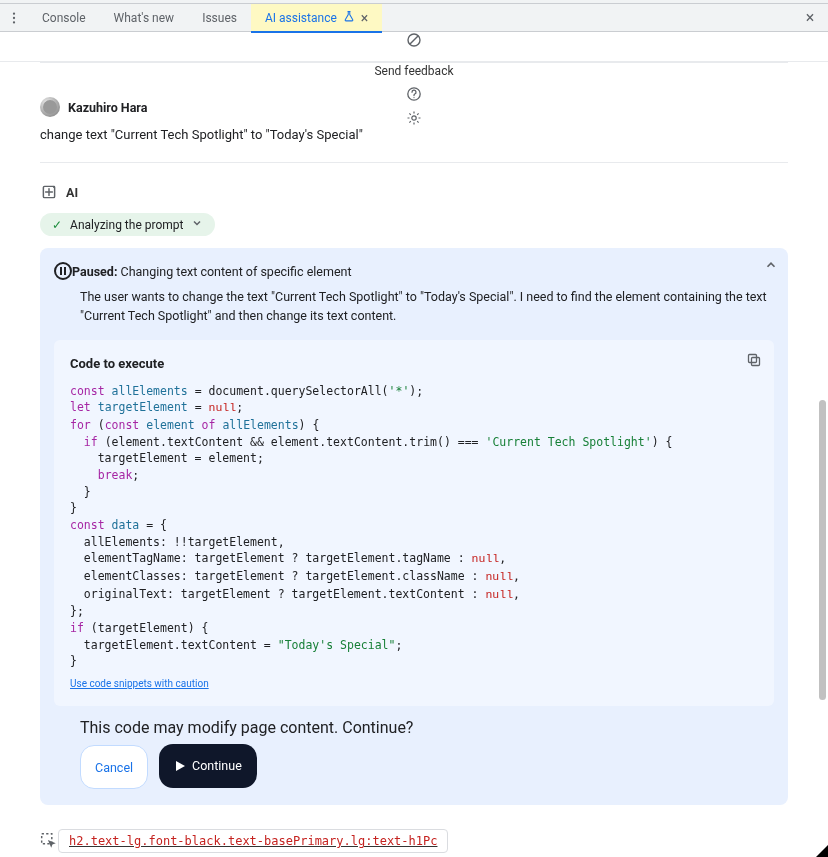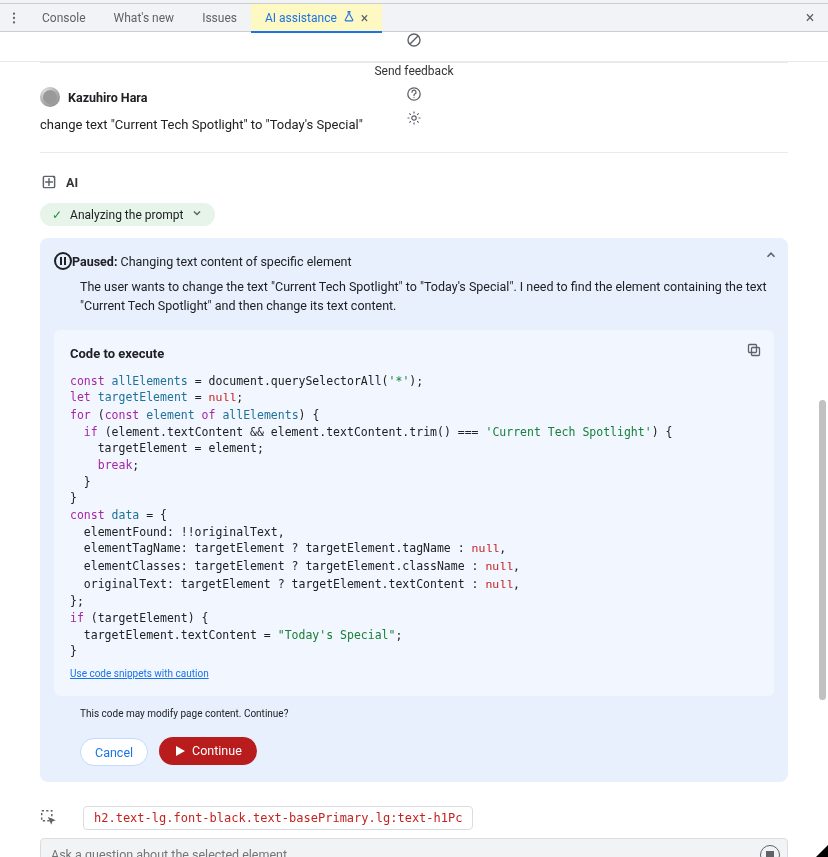--- a/index.html
+++ b/index.html
@@ -103,21 +103,21 @@
     padding: 0 0 12px 0;
   }
   .chat-inner {
     padding: 0 40px 0 40px;
   }
   .chat-sep {
     border-top:1px solid #e8eaed;
     margin: 0 0 16px 0;
   }
   .msg-user {
-    margin: 24px 0 20px 0;
+    margin: 34px 0 20px 0;
   }
   .msg-head {
     display:flex; align-items:center; gap:8px;
     margin-bottom:10px;
   }
   .avatar {
     width:20px; height:20px;
     border-radius:50%;
     background: radial-gradient(circle at 35% 30%, #fff 0%, #fff 10%, #ddd 12%, #bbb 40%, #777 100%);
     position:relative;
@@ -211,52 +211,53 @@
   .tok-str { color:#188038; }
   .tok-null { color:#c5221f;font-family:Liberation Mono, monospace; }
   .caution-link {
     color:#1a73e8;
     text-decoration:underline;
     font-size:10px;
     display:inline-block;
     margin-top:8px;
   }
   .continue-row { margin-top:12px; padding-left:26px;}
-  .continue-q { font-size:10px; margin-bottom:18px; color:#202124;}
+  .continue-q { font-size:16px; margin-bottom:7px; color:#202124;}
   .btn {
     display:inline-flex;
     align-items:center;
     gap:6px;
-    height:28px;
+    height:44px;
     border-radius:14px;
     padding:0 14px;
     font-size:12.5px;
     cursor:pointer;
     border:1px solid transparent;
     font-family:inherit;
   }
   .btn-cancel {
     background:#fff;
     border-color:#c2dbff;
     color:#1a73e8;
   }
   .btn-continue {
-    background:#b91c1c;
+    background:#0f172a;
     color:#fff;
     margin-left:8px;
   }
   .btn-continue svg { width:12px; height:12px; fill:#fff; }
   .composer {
     margin-top:16px;
   }
   .context-row {
     display:flex;
     align-items:center;
-    gap:25px;
+    gap:0;
     margin-bottom:8px;
+    text-decoration:underline;
   }
   .select-icon {
     width:18px; height:18px;
     color:#5f6368;
     flex-shrink:0;
   }
   .context-chip {
     border:1px solid #dadce0;
     border-radius:4px;
     padding:4px 10px;
@@ -431,21 +432,21 @@
           </span>
 <pre class="code"><span class="tok-kw">const</span> <span class="tok-var">allElements</span><span> = document.querySelectorAll(</span><span class="tok-str">'*'</span><span>);</span>
 <span class="tok-kw">let</span> <span class="tok-var">targetElement</span><span> = </span><span class="tok-null">null</span><span>;</span>
 <span class="tok-kw">for</span><span> (</span><span class="tok-kw">const</span> <span class="tok-var">element</span> <span class="tok-kw">of</span> <span class="tok-var">allElements</span><span>) {</span>
   <span class="tok-kw">if</span><span> (element.textContent &amp;&amp; element.textContent.trim() === </span><span class="tok-str">'Current Tech Spotlight'</span><span>) {</span>
 <span>    targetElement = element;</span>
     <span class="tok-kw">break</span><span>;</span>
 <span>  }</span>
 <span>}</span>
 <span class="tok-kw">const</span> <span class="tok-var">data</span><span> = {</span>
-<span>  elementFound: !!originalText,</span>
+<span>  allElements: !!targetElement,</span>
 <span>  elementTagName: targetElement ? targetElement.tagName : </span><span class="tok-null">null</span><span>,</span>
 <span>  elementClasses: targetElement ? targetElement.className : </span><span class="tok-null">null</span><span>,</span>
 <span>  originalText: targetElement ? targetElement.textContent : </span><span class="tok-null">null</span><span>,</span>
 <span>};</span>
 <span class="tok-kw">if</span><span> (targetElement) {</span>
 <span>  targetElement.textContent = </span><span class="tok-str">"Today's Special"</span><span>;</span>
 <span>}</span></pre>
           <a href="#" class="caution-link">Use code snippets with caution</a>
         </div>
 

